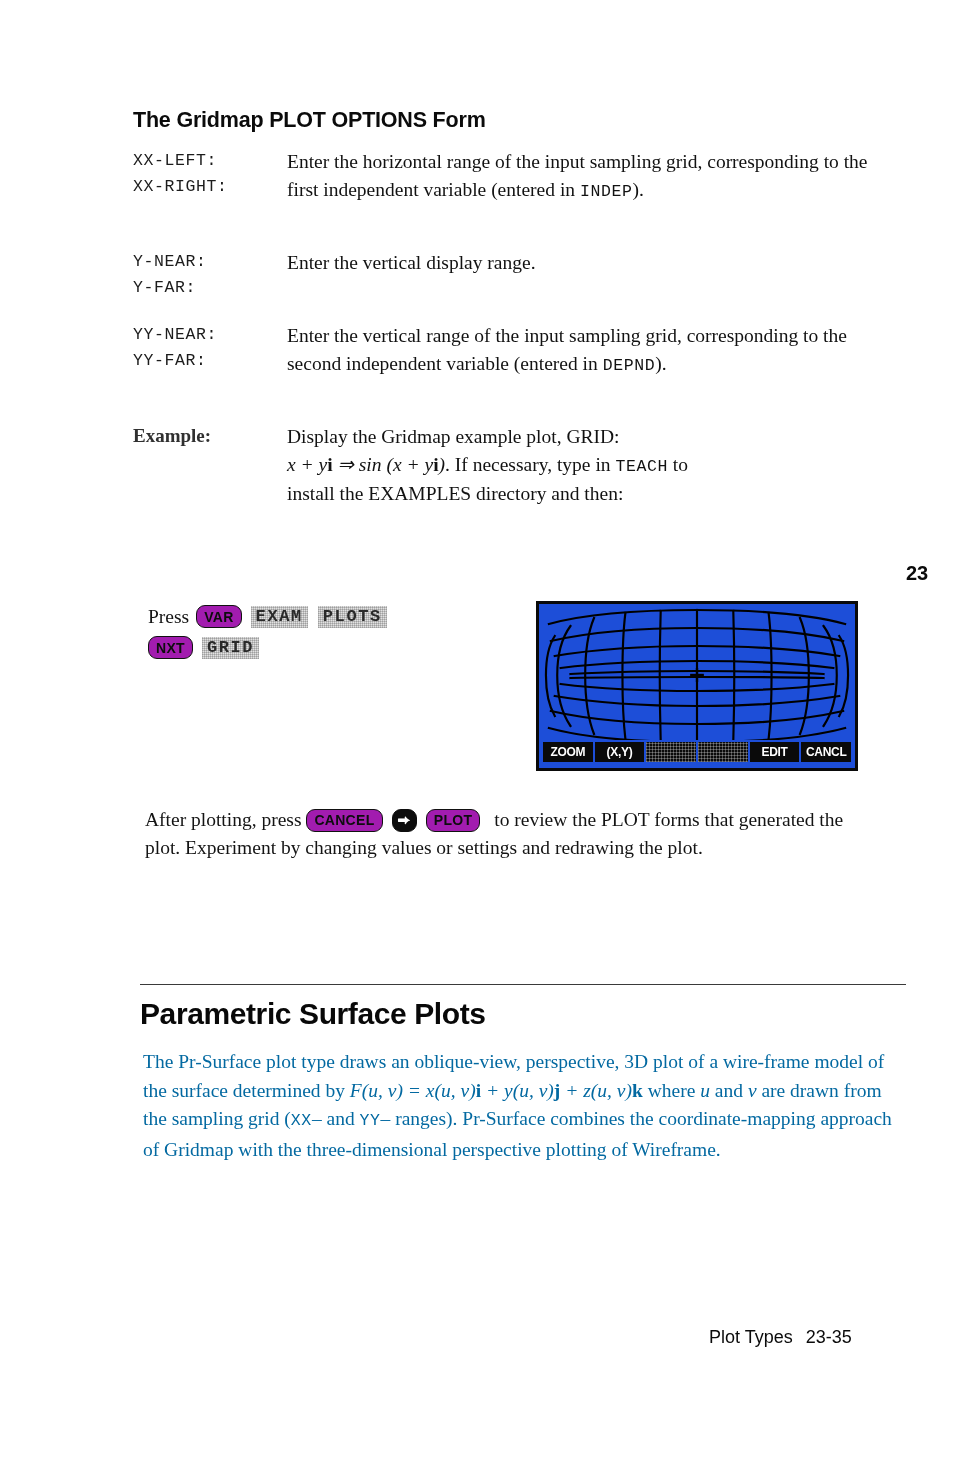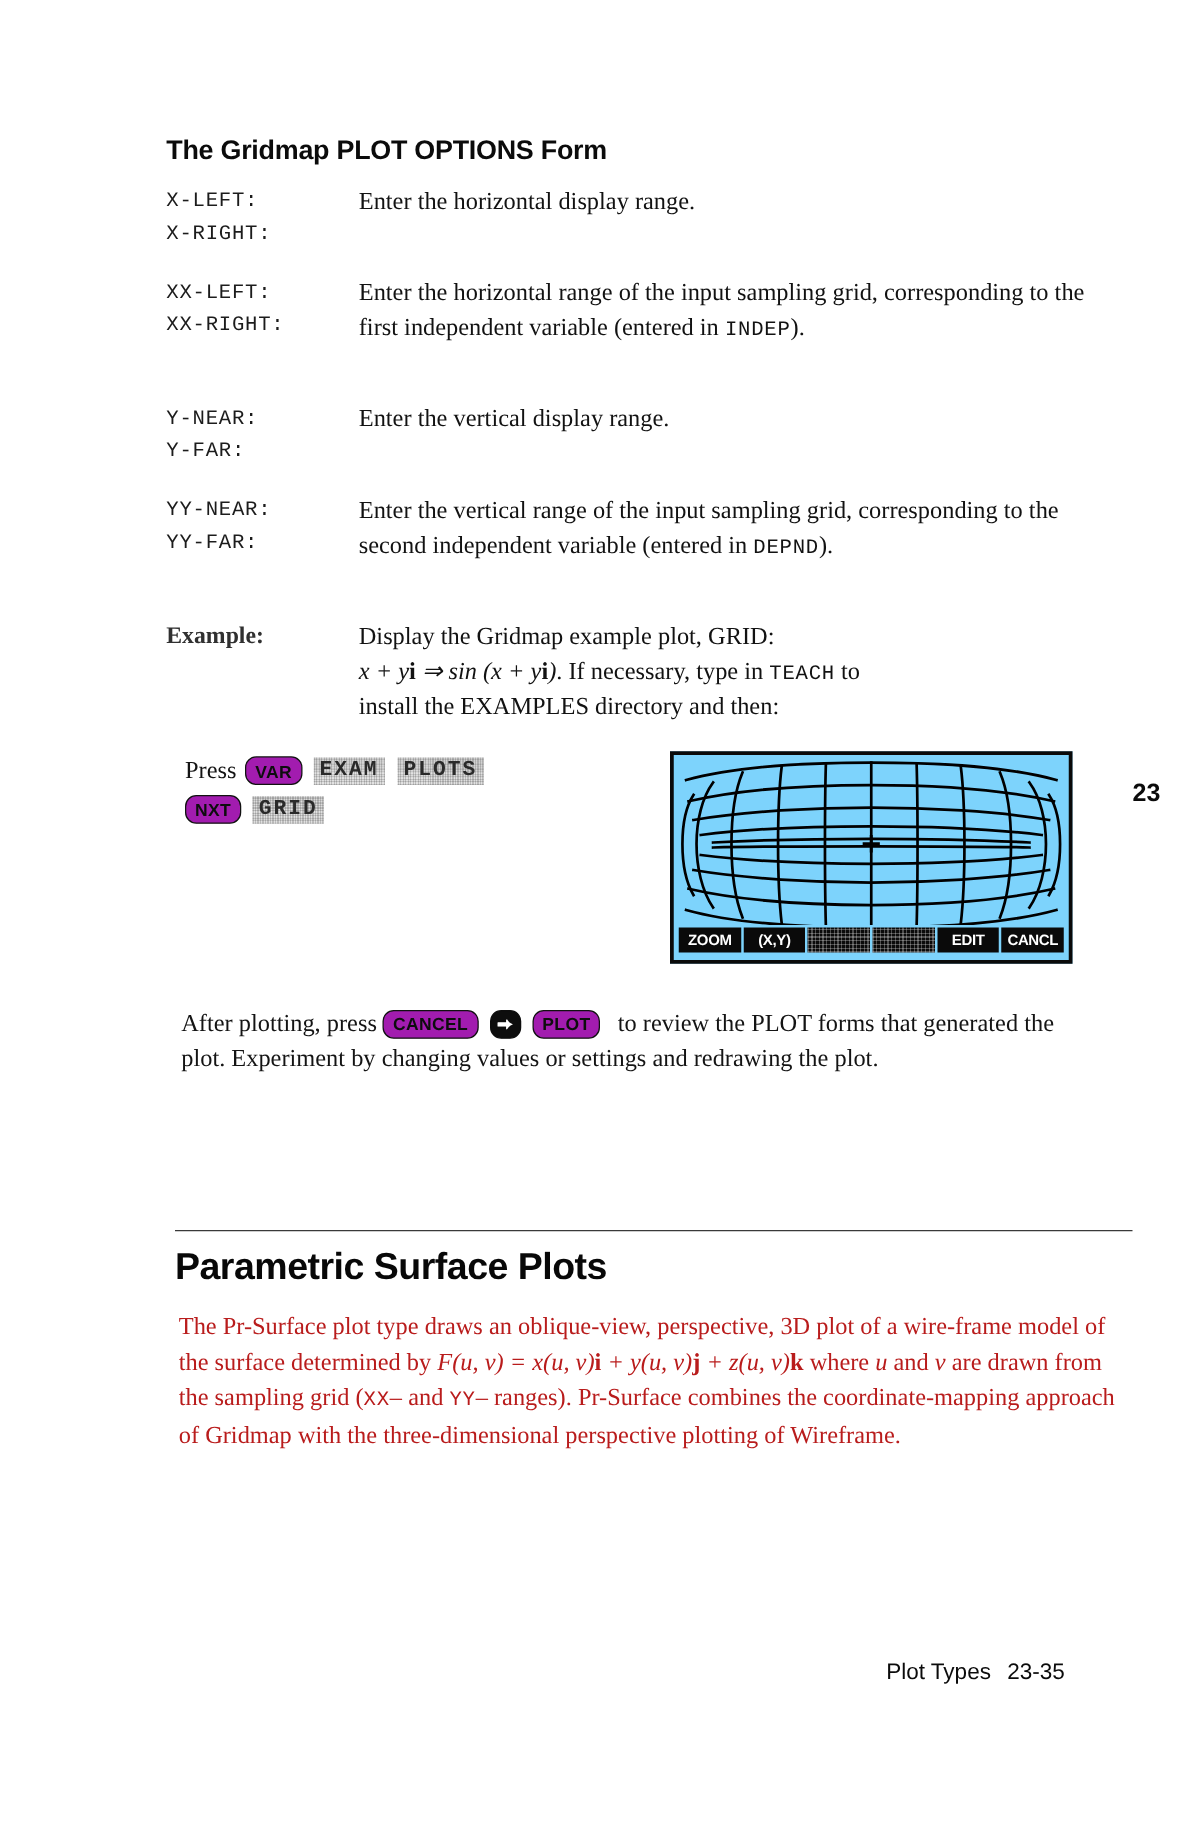--- a/index.html
+++ b/index.html
@@ -116,33 +116,33 @@
     color: #2a2a2a;
     background: #e2e2e2;
     background-image:
       repeating-linear-gradient(0deg, rgba(0,0,0,.16) 0 1px, transparent 1px 2px),
       repeating-linear-gradient(90deg, rgba(0,0,0,.16) 0 1px, transparent 1px 2px);
     margin-right: 10px;
   }
 
   
   #chapter-tab {
-    left: 906px; top: 624px;
+    left: 906px; top: 562px;
     font-family: "Liberation Sans", sans-serif;
     font-weight: bold;
     font-size: 20px;
     color: #0b0b0b;
   }
 
   
   #calc-screen {
     left: 536px; top: 601px;
     width: 322px; height: 170px;
     border: 3px solid #0a0a0a;
-    background: #7dd3fc;
+    background: #1d4ed8;
     box-sizing: border-box;
     padding: 4px;
   }
   #calc-plot-area {
     position: relative;
     width: 100%;
     height: 132px;
   }
   #calc-plot-area svg { display: block; width: 100%; height: 100%; }
   #calc-softkeys {
@@ -207,21 +207,21 @@
     font-size: 30px;
     letter-spacing: -0.4px;
     color: #080808;
   }
   #surface-para {
     left: 143px; top: 1048px;
     width: 760px;
     font-family: "Liberation Serif", serif;
     font-size: 19.5px;
     line-height: 28.5px;
-    color: #b91c1c;
+    color: #0369a1;
   }
   #surface-para .kw {
     font-family: "Liberation Mono", monospace;
     font-size: 16.5px;
     letter-spacing: 0.6px;
   }
 
   
   #footer {
     left: 709px; top: 1327px;
@@ -232,27 +232,20 @@
   }
   #footer .gap { display: inline-block; width: 13px; }
 </style>
 </head>
 <body>
 
 <div class="abs" id="section-heading">The Gridmap PLOT OPTIONS Form</div>
 
 <div class="abs" id="field-table">
 
-  <div class="field-row" style="min-height:56px;">
-    <div class="field-labels">
-      <span class="field-label">X-LEFT:</span>
-      <span class="field-label">X-RIGHT:</span>
-    </div>
-    <div class="field-desc">Enter the horizontal display range.</div>
-  </div>
 
   <div class="field-row" style="min-height:84px;">
     <div class="field-labels">
       <span class="field-label">XX-LEFT:</span>
       <span class="field-label">XX-RIGHT:</span>
     </div>
     <div class="field-desc"><span>Enter the horizontal range of the input sampling grid, corresponding to the first independent variable (entered in </span><span class="kw">INDEP</span><span>).</span></div>
   </div>
 
   <div class="field-row" style="min-height:56px;">

